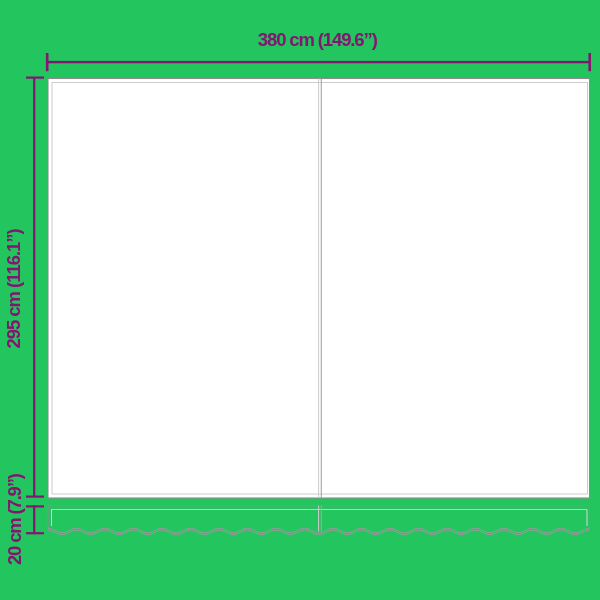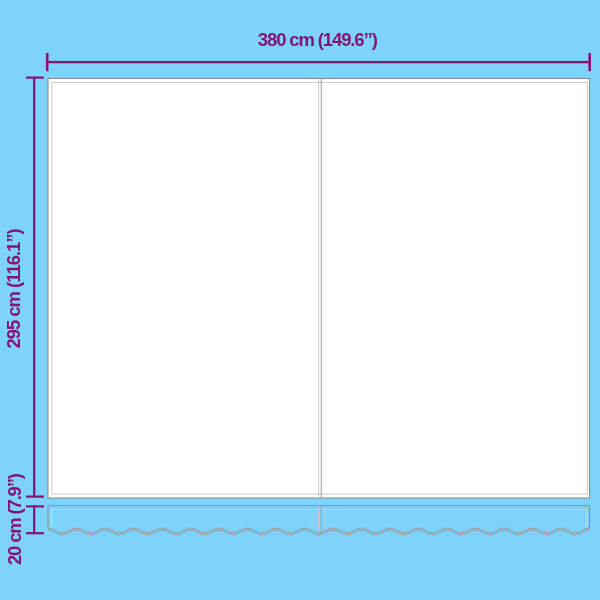--- a/index.html
+++ b/index.html
@@ -1,16 +1,16 @@
 <!DOCTYPE html>
 <html><head>
 <meta charset="utf-8">
 <style>
   html,body{margin:0;padding:0;background:#ffffff;}
-  .page{width:600px;height:600px;position:relative;background:#7dd3fc;font-family:"Liberation Sans",sans-serif;}
+  .page{width:600px;height:600px;position:relative;background:#22c55e;font-family:"Liberation Sans",sans-serif;}
   svg{position:absolute;left:0;top:0;}
   text{font-family:"Liberation Sans",sans-serif;font-weight:bold;fill:#841672;}
 </style>
 </head>
 <body>
 
 <div class="page">
 <svg width="600" height="600" viewBox="0 0 600 600">
 
   <rect x="48" y="78.5" width="541.5" height="419.5" fill="#ffffff" stroke="#8c8c8c" stroke-width="1.1"></rect>

